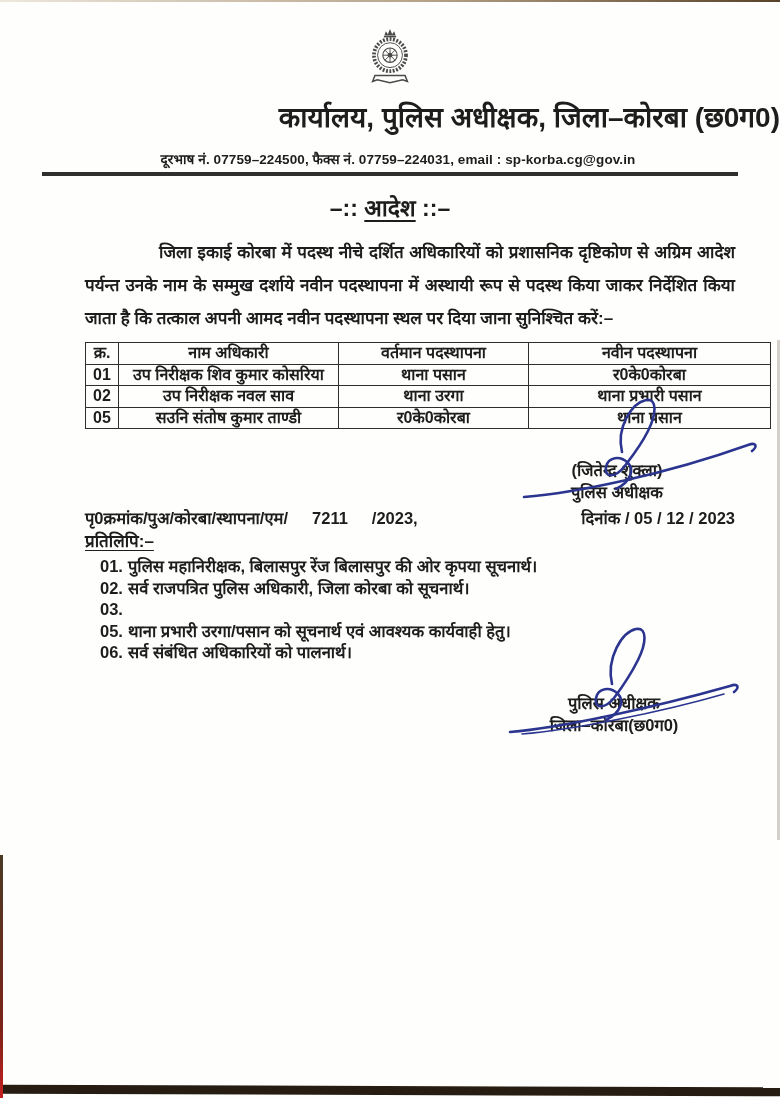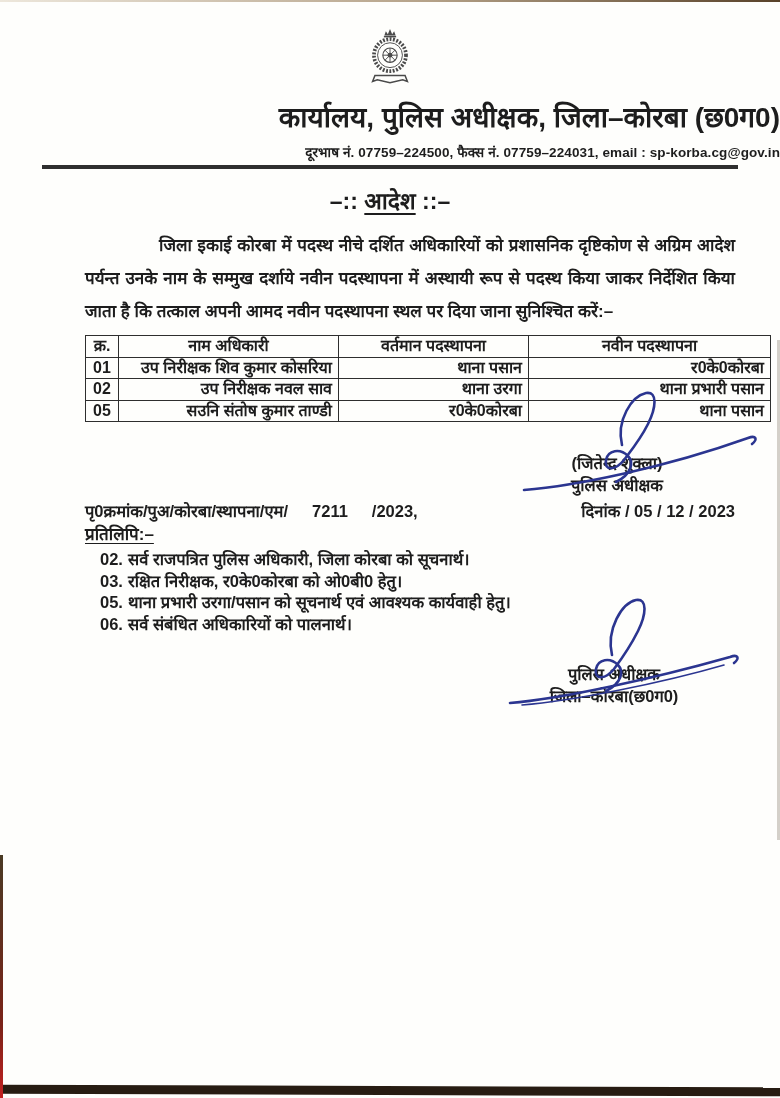--- a/index.html
+++ b/index.html
@@ -19,41 +19,41 @@
   .edge-bottom { position:absolute; bottom:3px; left:-5px; right:-5px; height:9px;
     background:#271c12; transform:rotate(0.2deg); }
   .edge-left { position:absolute; left:0; top:855px; bottom:0; width:3px;
     background:linear-gradient(180deg, #4a3a24, #7a2318 70%, #c22020); }
   .edge-right { position:absolute; right:0; top:340px; height:500px; width:3px;
     background:#cdc8c0; opacity:.85; }
 
   
   .emblem-wrap { text-align:center; padding-top:26px; }
   .office-title { text-align:right; font-size:28px; font-weight:700; margin-top:3px; }
-  .contact-line { text-align:right; font-size:13.5px; font-weight:700; margin-top:8px; letter-spacing:.1px;padding-left:16px; }
+  .contact-line { text-align:center; font-size:13.5px; font-weight:700; margin-top:15px; letter-spacing:.1px;padding-left:16px; }
   .header-rule { margin:4px 42px 0 42px; height:3px;
     border-top:2px solid #2f2f2f; border-bottom:2px solid #2f2f2f; background:#d8d8d8; }
 
   .order-title { text-align:center; font-size:23px; font-weight:700; margin-top:15px; }
   .order-title .uline { text-decoration:underline; text-underline-offset:4px; }
 
   .body-para { margin:13px 45px 0 85px; font-size:17px; font-weight:600;
     line-height:33px; text-align:justify; text-indent:74px; }
 
   
   table.order-table { border-collapse:collapse; margin:7px 0 0 85px; width:685px;
     font-size:16px; font-weight:600; table-layout:fixed; }
   .order-table th, .order-table td { border:1.8px solid #2e2e2e; padding:1px 6px; line-height:18.5px; }
   .order-table th { font-weight:700; text-align:center; }
   .col-sn  { width:33px; }
   .col-name{ width:220px; }
   .col-cur { width:190px;margin-top:21px; }
   .col-new { width:242px; }
   .order-table td.c { text-align:center; }
-  .order-table td.l { text-align:right; }
+  .order-table td.l { text-align:center; }
 
   
   .sig-block { position:relative; text-align:center; font-size:16.5px; font-weight:600; line-height:22px; }
   .sig1 { width:210px; margin:30px 58px 0 auto; }
   .sig2 { width:200px; margin:28px 66px 0 auto; }
   .sig-svg { position:absolute; pointer-events:none; }
   .sig-svg.s1 { left:-48px; top:-62px; width:300px; height:112px; }
   .sig-svg.s2 { left:-52px; top:-68px; width:300px; height:118px; }
   .sig-path { fill:none; stroke-width:2.6; stroke-linecap:round; stroke-linejoin:round; }
 
@@ -152,29 +152,32 @@
 
   <div class="ref-row">
     <div>
       <span>पृ0क्रमांक/पुअ/कोरबा/स्थापना/एम/</span><span class="ref-num">7211</span><span>/2023,</span>
     </div>
     <div>दिनांक / 05 / 12 / 2023</div>
   </div>
 
   <div class="copy-heading">प्रतिलिपि:–</div>
   <ol class="copy-list">
+    <li>
+      <span class="copy-num">01.</span>
+      <span>पुलिस महानिरीक्षक, बिलासपुर रेंज बिलासपुर की ओर कृपया सूचनार्थ।</span>
+    </li>
 
     <li>
       <span class="copy-num">02.</span>
       <span>सर्व राजपत्रित पुलिस अधिकारी, जिला कोरबा को सूचनार्थ।</span>
     </li>
 
     <li>
       <span class="copy-num">03.</span>
-      <span>रक्षित निरीक्षक, र0के0कोरबा को ओ0बी0 हेतु।</span>
     </li>
 
 
     <li>
       <span class="copy-num">05.</span>
       <span>थाना प्रभारी उरगा/पसान को सूचनार्थ एवं आवश्यक कार्यवाही हेतु।</span>
     </li>
 
     <li>
       <span class="copy-num">06.</span>

